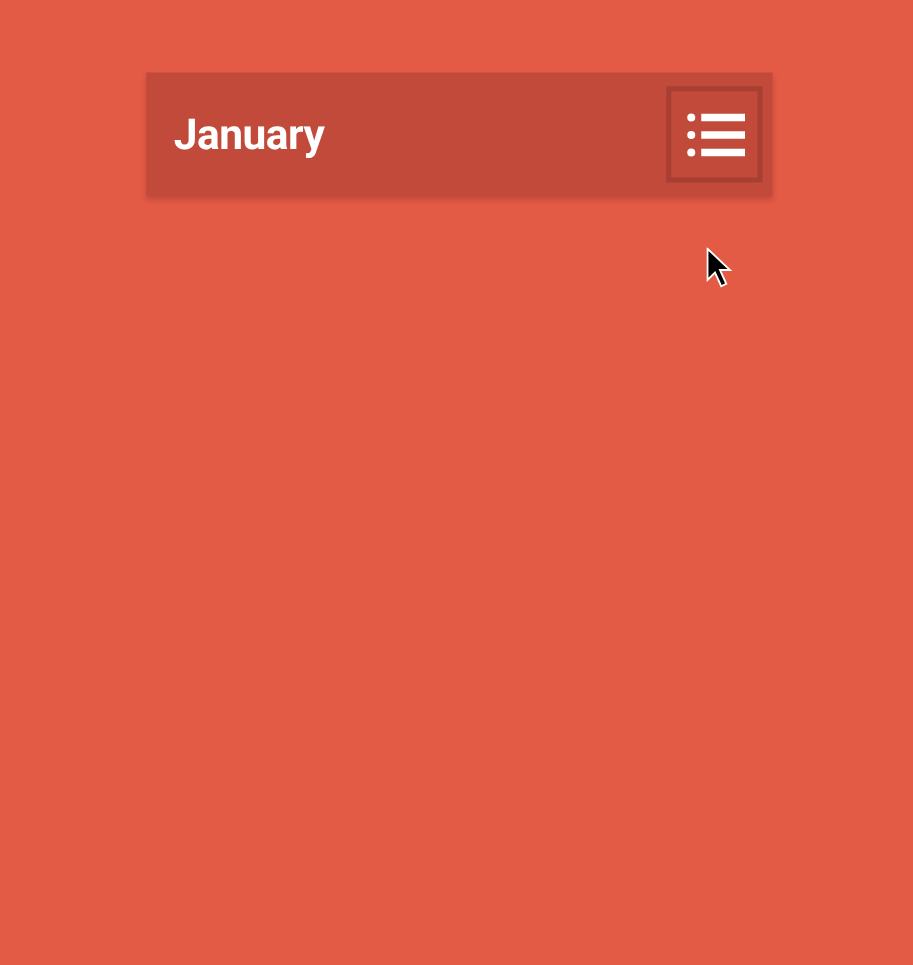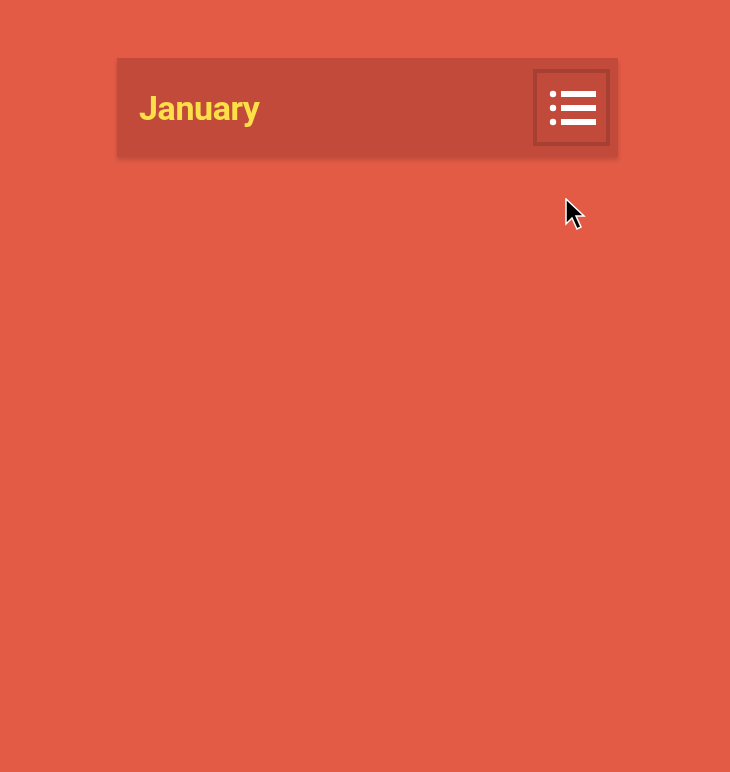--- a/index.html
+++ b/index.html
@@ -23,21 +23,21 @@
       height: 99px;
       background-color: #c14a3a;
       display: flex;
       align-items: center;
       justify-content: space-between;
       padding-left: 22px;
       padding-right: 8px;
       box-shadow: 0 3px 4px rgba(0,0,0,0.15);
     }
     .header-title {
-      color: #fde047;
+      color: #ffffff;
       font-size: 34px;
       font-weight: 700;
       letter-spacing: -0.4px;
     }
     .menu-button {
       width: 77px;
       height: 77px;
       border: 4px solid #a73f32;
       background-color: transparent;
       display: flex;

